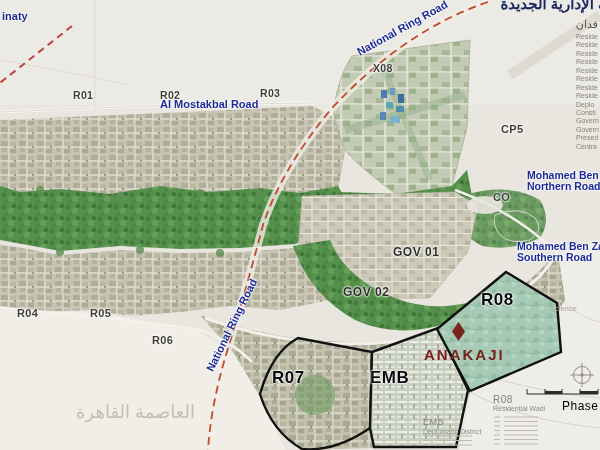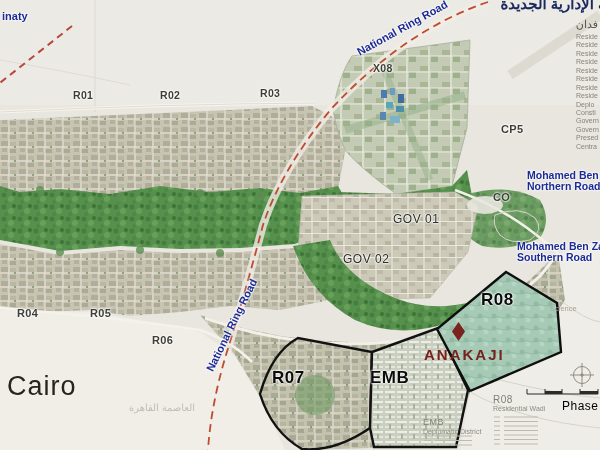--- a/index.html
+++ b/index.html
@@ -4,29 +4,29 @@
 <style>
   html,body{margin:0;padding:0;background:#fff;}
   .stage{position:relative;width:600px;height:450px;overflow:hidden;background:#e9e6e0;
          font-family:"Liberation Sans",sans-serif;}
   .stage svg.map{position:absolute;left:0;top:0;}
   .lbl{position:absolute;white-space:nowrap;line-height:1.05;}
   .halo{text-shadow:0 0 2px #fff,0 0 2px #fff,0 0 3px rgba(255,255,255,.9);}
   .road{color:#1b2a94;font-weight:bold;font-size:11px;}
   .road.sm{font-size:10.5px;}
   .dist{color:#3e3e37;font-weight:600;font-size:10.5px;letter-spacing:.3px;padding-left:16px;}
-  .gov{color:#2e2e29;font-weight:400;font-size:12px;letter-spacing:.5px;}
+  .gov{color:#2e2e29;font-weight:700;font-size:12px;letter-spacing:.5px;margin-top:33px;}
   .big{color:#0c0c0c;font-weight:800;font-size:17px;letter-spacing:.5px;}
   .rot{transform-origin:center center;display:block;text-align:center;}
   .arabic-title{color:#1b2960;font-weight:bold;font-size:15px;direction:rtl;}
   .legend{position:absolute;left:576px;top:33px;font-size:7px;color:#85837b;}
   .legend .it{height:8.45px;line-height:8.45px;}
   .legend-hdr{font-size:11px;color:#56544b;direction:rtl;}
   .cairo{font-size:27px;font-weight:500;color:#262420;letter-spacing:1px;}
-  .cairo-ar{font-size:10px;color:#bcb9ae;letter-spacing:3px;direction:rtl;opacity:.9;}
+  .cairo-ar{font-size:18px;color:#bcb9ae;letter-spacing:3px;direction:rtl;opacity:.9;}
   .logo{font-size:15px;font-weight:800;color:#7a211d;letter-spacing:2px;}
   .diamond{position:absolute;width:13px;height:19px;background:#7a241f;
            clip-path:polygon(50% 0,100% 50%,50% 100%,0 50%);}
   .note-t{font-size:10px;color:#808076;letter-spacing:.5px;line-height:1.1;}
   .note-s{font-size:7px;color:#8d8d83;line-height:1.2;}
   .faint{color:#a6a49b;font-size:7.5px;}
   .phase{font-size:12px;color:#000000;letter-spacing:.5px;}
 </style>
 </head>
 <body>
@@ -221,20 +221,21 @@
     <div class="it">Consti</div>
     <div class="it">Govern</div>
     <div class="it">Govern</div>
     <div class="it">Presed</div>
     <div class="it">Centra</div>
   </div>
 
   <div class="lbl dist halo" style="left:57px;top:90px;">R01</div>
   <div class="lbl dist halo" style="left:136px;top:90px;margin-left:8px;">R02</div>
   <div class="lbl dist halo" style="left:244px;top:88px;">R03</div>
+  <div class="lbl road halo" style="left:160px;top:99px;">Al Mostakbal Road</div>
 
   <div class="lbl dist halo" style="left:357px;top:63px;">X08</div>
   <div class="lbl dist halo" style="left:485px;top:124px;font-size:11px;">CP5</div>
   <div class="lbl dist halo" style="left:477px;top:192px;font-size:11px;">CO</div>
 
   <div class="lbl road sm halo" style="left:527px;top:170px;">
     <div>Mohamed Ben Za</div>
     <div>Northern Road</div>
   </div>
   <div class="lbl road sm halo" style="left:517px;top:241px;">
@@ -244,21 +245,20 @@
 
   <div class="lbl gov halo" style="left:393px;top:213px;">GOV 01</div>
   <div class="lbl gov halo" style="left:343px;top:253px;">GOV 02</div>
 
   <div class="lbl road halo rot" style="left:183px;top:322px;width:96px;transform:rotate(-64deg);">National Ring Road</div>
 
   <div class="lbl dist halo" style="left:1px;top:308px;font-size:11px;">R04</div>
   <div class="lbl dist halo" style="left:74px;top:308px;font-size:11px;">R05</div>
   <div class="lbl dist halo" style="left:136px;top:335px;font-size:11px;">R06</div>
 
-  <div class="lbl cairo" style="left:7px;top:372px;">Cairo</div>
   <div class="lbl cairo-ar" style="left:10px;top:403px;width:185px;">العاصمة القاهرة</div>
 
   <div class="lbl big halo" style="left:264px;top:369px;margin-left:8px;">R07</div>
   <div class="lbl big halo" style="left:370px;top:369px;">EMB</div>
   <div class="lbl big halo" style="left:481px;top:291px;">R08</div>
 
   <div class="diamond" style="left:452px;top:322px;"></div>
   <div class="lbl logo" style="left:424px;top:347px;">ANAKAJI</div>
 
   <div class="lbl faint" style="left:550px;top:305px;">Science</div>

